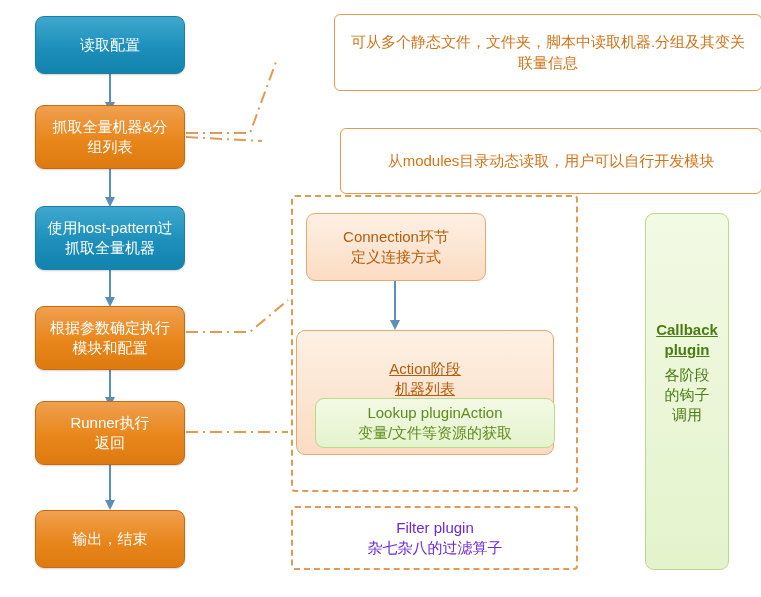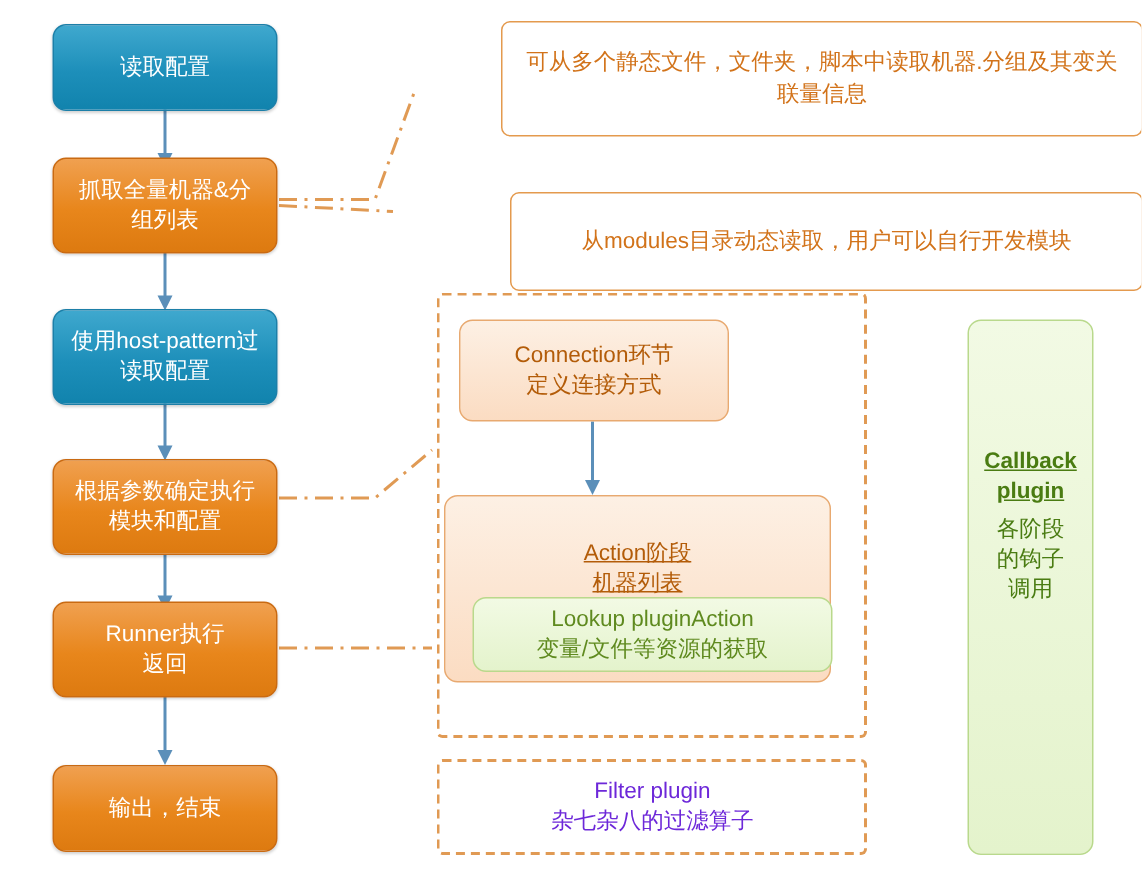--- a/index.html
+++ b/index.html
@@ -131,21 +131,21 @@
       <polyline points="186,432 252,432 288,432"></polyline>
     </g>
   </svg>
 
   <div class="node flow-node blue" style="left:35px; top:16px;">读取配置</div>
 
   <div class="node flow-node tall" style="left:35px; top:105px;">抓取全量机器&amp;分
 组列表</div>
 
   <div class="node flow-node blue tall" style="left:35px; top:206px;">使用host-pattern过
-读取配置</div>
+抓取全量机器</div>
 
   <div class="node flow-node tall" style="left:35px; top:306px;">根据参数确定执行
 模块和配置</div>
 
   <div class="node flow-node tall" style="left:35px; top:401px;">Runner执行
 返回</div>
 
   <div class="node flow-node" style="left:35px; top:510px;">输出，结束</div>
 
   <div class="node note" style="left:294px; top:14px; width:428px; height:77px; justify-content:center;">可从多个静态文件，文件夹，脚本中读取机器.分组及其变关联量信息</div>
@@ -157,21 +157,21 @@
 
   <div class="node peach" style="left:296px; top:330px; width:258px; height:125px; align-items:flex-start; padding-top:28px;text-decoration:underline;">Action阶段
 机器列表</div>
 
   <div class="node green" style="left:315px; top:398px; width:240px; height:50px; color:#5f8a1f;">Lookup pluginAction
 变量/文件等资源的获取</div>
 
   <div class="node" style="left:299px; top:512px; width:272px; height:52px; color:#6d28d9; font-size:15px;">Filter plugin
 杂七杂八的过滤算子</div>
 
-  <div class="node green callback" style="left:645px; top:213px; width:84px; height:357px; flex-direction:column; justify-content:flex-start; padding-top:84px;">
+  <div class="node green callback" style="left:645px; top:213px; width:84px; height:357px; flex-direction:column; justify-content:flex-start; padding-top:106px;">
     <span class="underline lbl-strong" style="white-space:pre-line; display:block;">Callback
 plugin</span>
     <span style="white-space:pre-line; display:block; margin-top:4px;">各阶段
 的钩子
 调用</span>
   </div>
 
 </div>
 
 </body></html>

